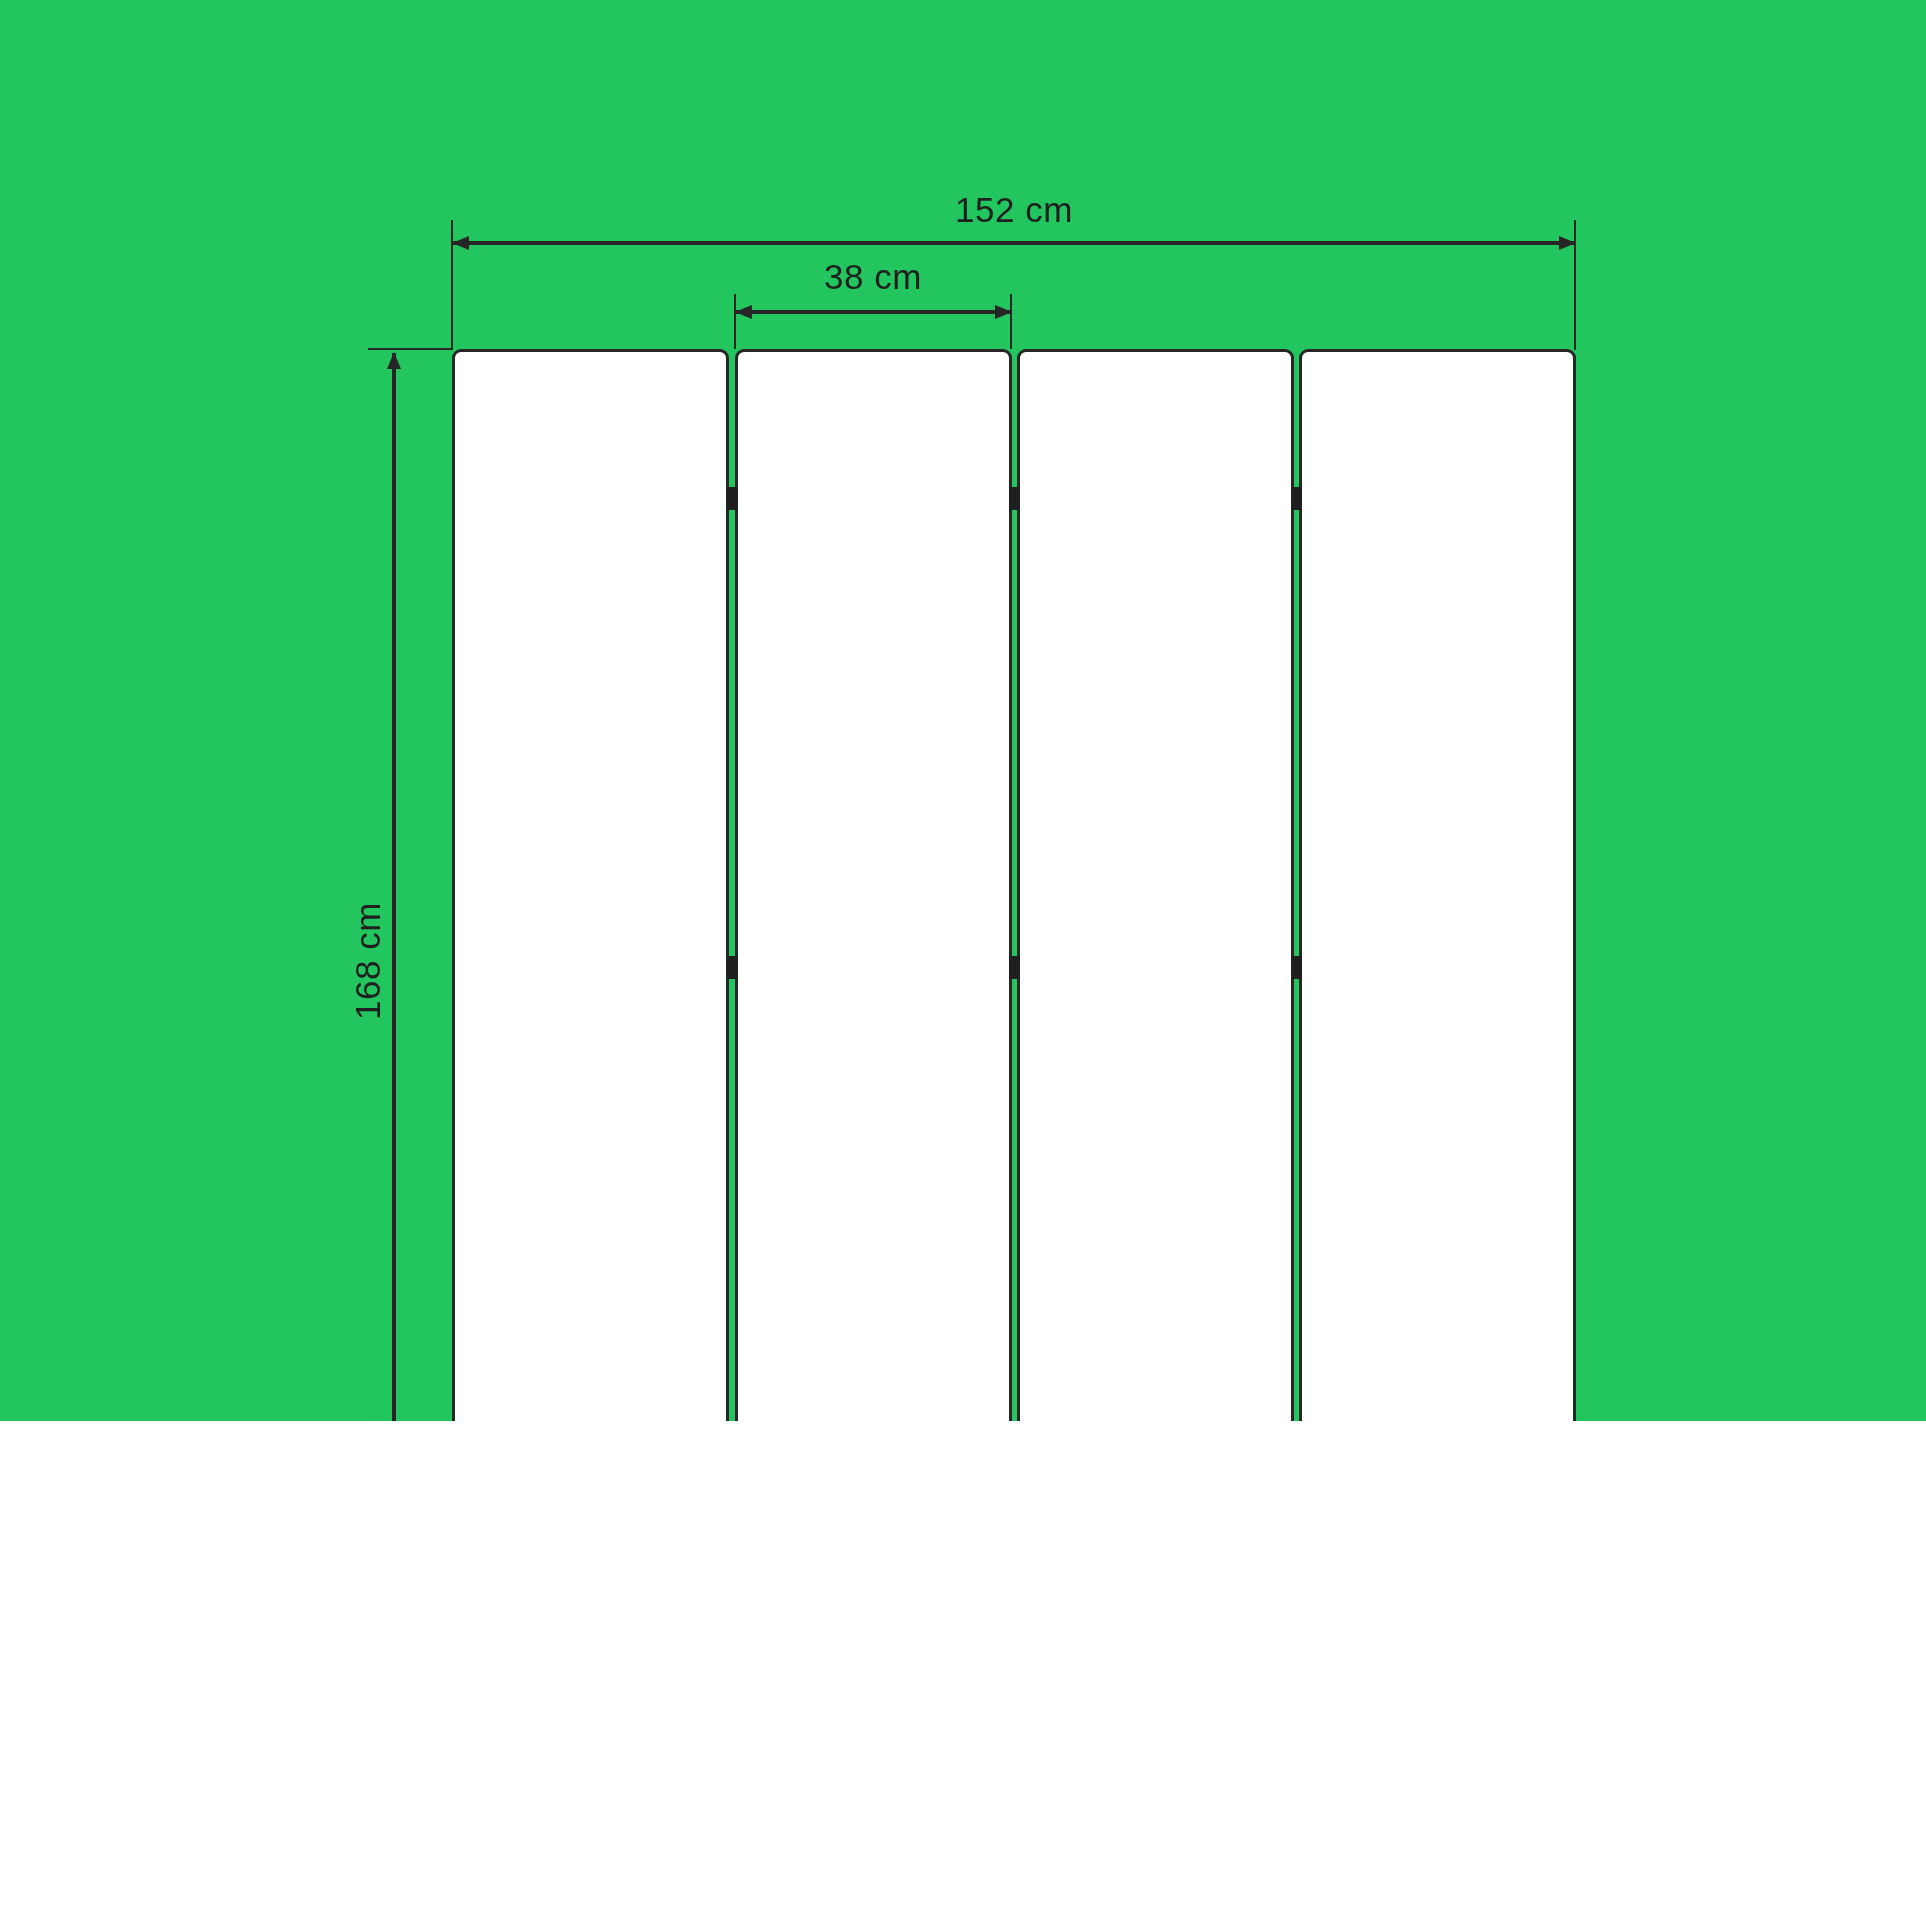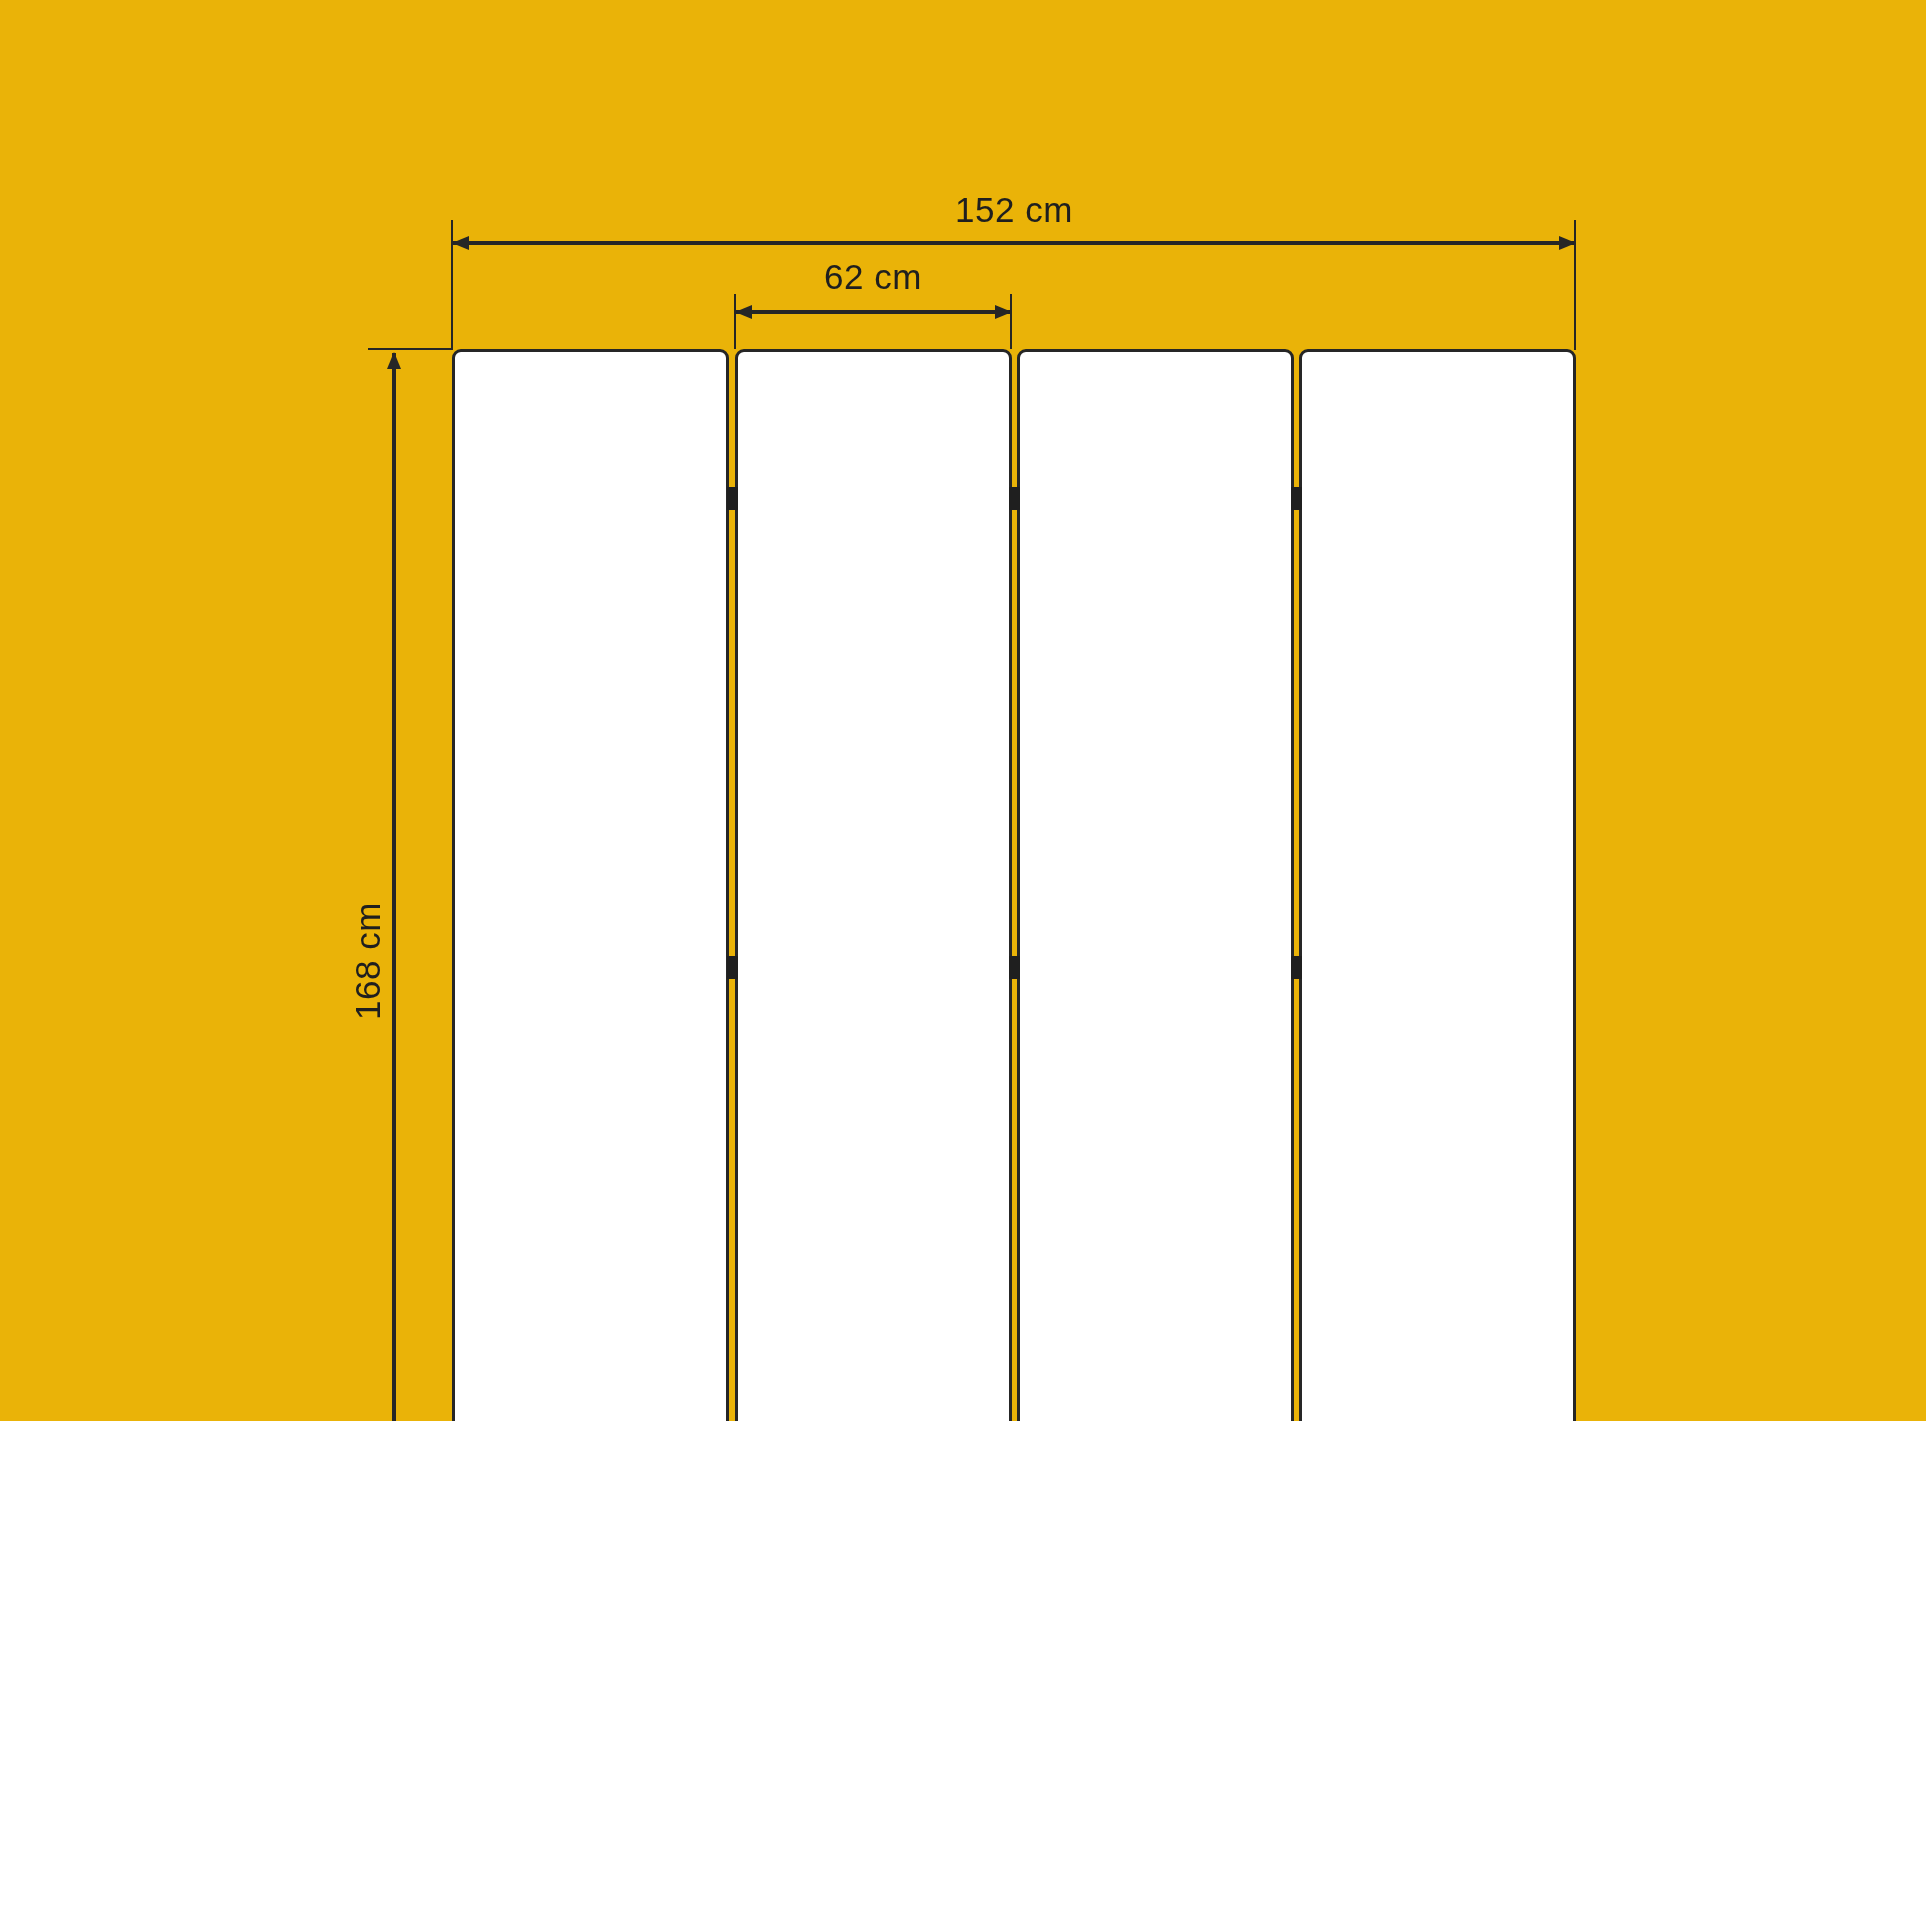--- a/index.html
+++ b/index.html
@@ -5,21 +5,21 @@
   html, body {
     margin: 0;
     padding: 0;
     background: #ffffff;
     font-family: "Liberation Sans", "DejaVu Sans", sans-serif;
   }
   #canvas {
     position: relative;
     width: 1927px;
     height: 1421px;
-    background: #eab308;
+    background: #22c55e;
     overflow: hidden;
   }
   
   .panel {
     position: absolute;
     top: 349px;
     width: 277px;
     height: 1224px;
     background: #ffffff;
     border: 3px solid #262626;
@@ -127,21 +127,21 @@
 <div id="canvas">
 
   <div class="dim-label label-total-width">152 cm</div>
   <div class="dim-line-h" style="left:453px; top:241px; width:1122px;">
     <span class="arrow arrow-left"></span>
     <span class="arrow arrow-right"></span>
   </div>
   <div class="ext-v" style="left:451px; top:220px; height:130px;"></div>
   <div class="ext-v" style="left:1574px; top:220px; height:130px;"></div>
 
-  <div class="dim-label label-panel-width">62 cm</div>
+  <div class="dim-label label-panel-width">38 cm</div>
   <div class="dim-line-h" style="left:736px; top:310px; width:275px;">
     <span class="arrow arrow-left"></span>
     <span class="arrow arrow-right"></span>
   </div>
   <div class="ext-v" style="left:734px; top:294px; height:55px;"></div>
   <div class="ext-v" style="left:1010px; top:294px; height:55px;"></div>
 
   <div class="dim-label label-height">168 cm</div>
   <div class="dim-line-v" style="left:392px; top:353px; height:1219px;">
     <span class="arrow arrow-up"></span>

